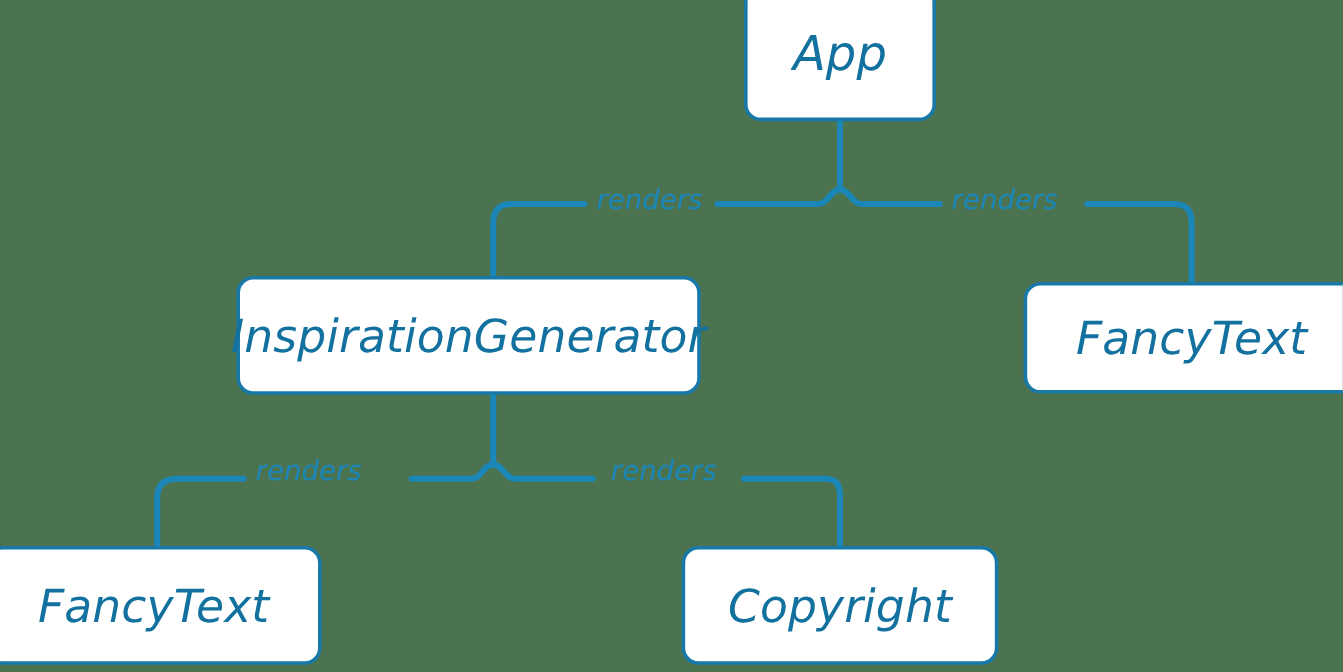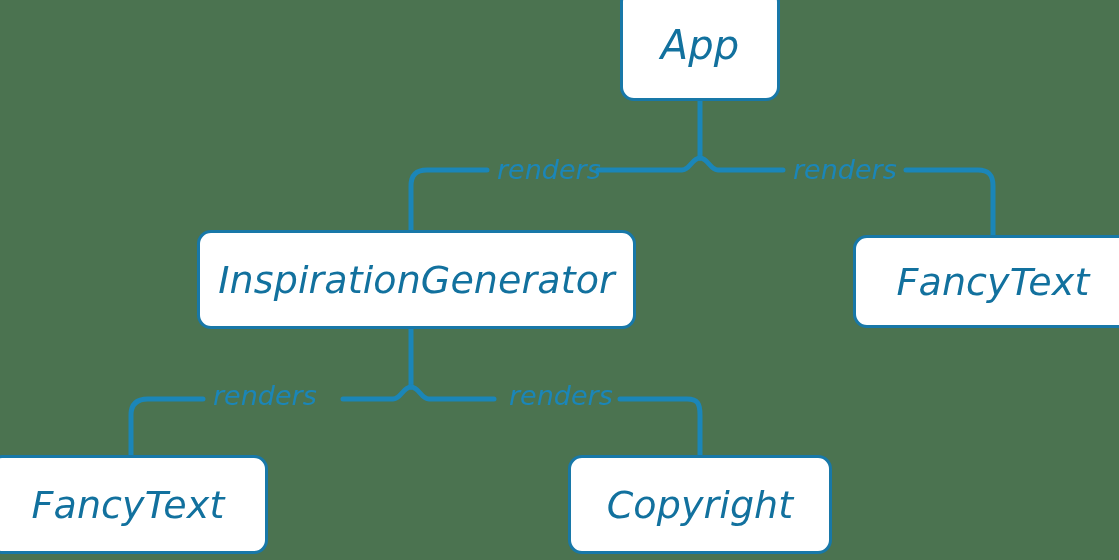--- a/index.html
+++ b/index.html
@@ -49,21 +49,21 @@
     left: 620px;
     top: -12px;
     width: 160px;
     height: 113px;
     font-size: 40px;
   }
   
   #node-inspiration {
     left: 197px;
     top: 230px;
-    width: 439px;
+    width: 387px;
     height: 99px;
     font-size: 38px;
   }
   
   #node-fancytext-right {
     left: 853px;
     top: 235px;
     width: 280px;
     height: 93px;
     font-size: 38px;
@@ -80,21 +80,21 @@
   #node-copyright {
     left: 568px;
     top: 455px;
     width: 264px;
     height: 99px;
     font-size: 38px;
   }
   .edge-label {
     position: absolute;
     color: #1b86b8;
-    font-size: 27px;
+    font-size: 23px;
     line-height: 1;
     white-space: nowrap;
     z-index: 3;
     font-family: "DejaVu Sans", sans-serif;
   }
   #edge-label-app-inspiration { left: 497px; top: 156px; }
   #edge-label-app-fancytext  { left: 793px; top: 156px; }
   #edge-label-ig-fancytext   { left: 213px; top: 382px; }
   #edge-label-ig-copyright   { left: 509px; top: 382px; }
 </style>

